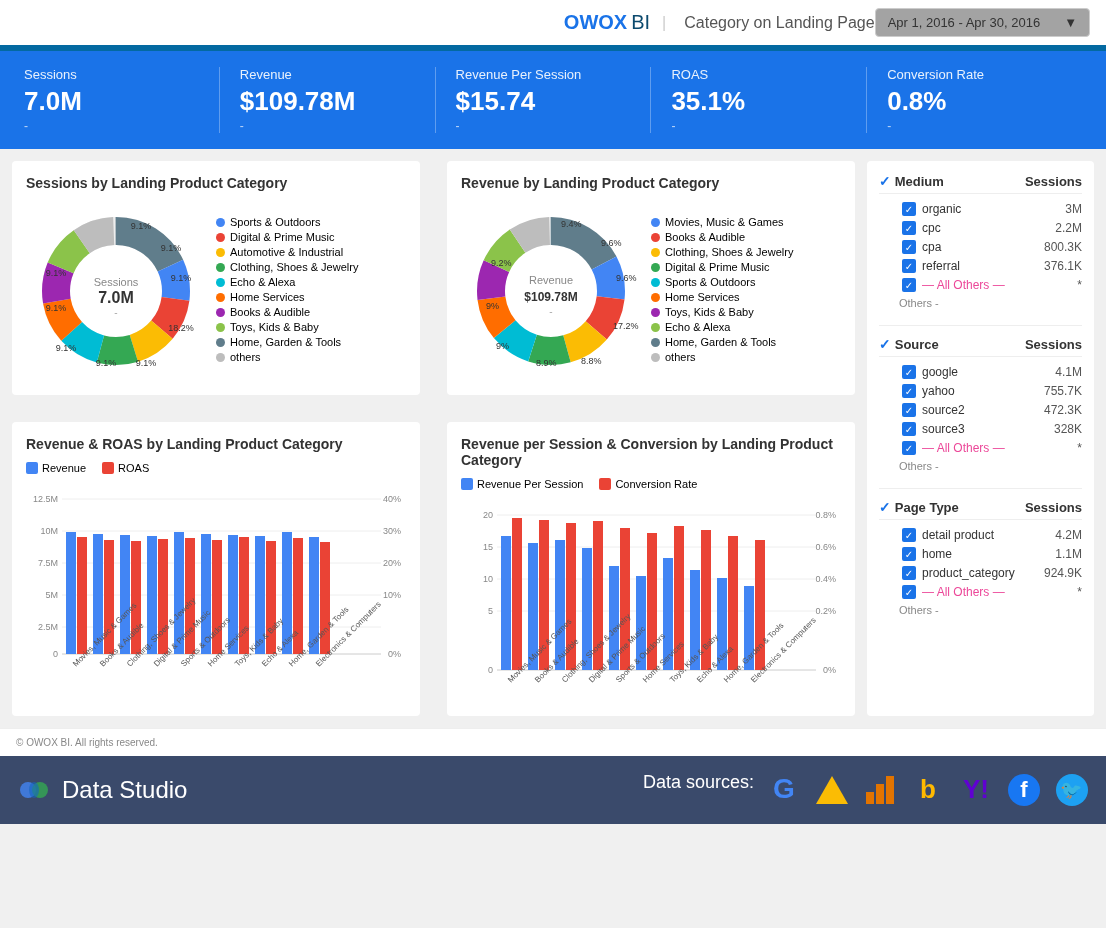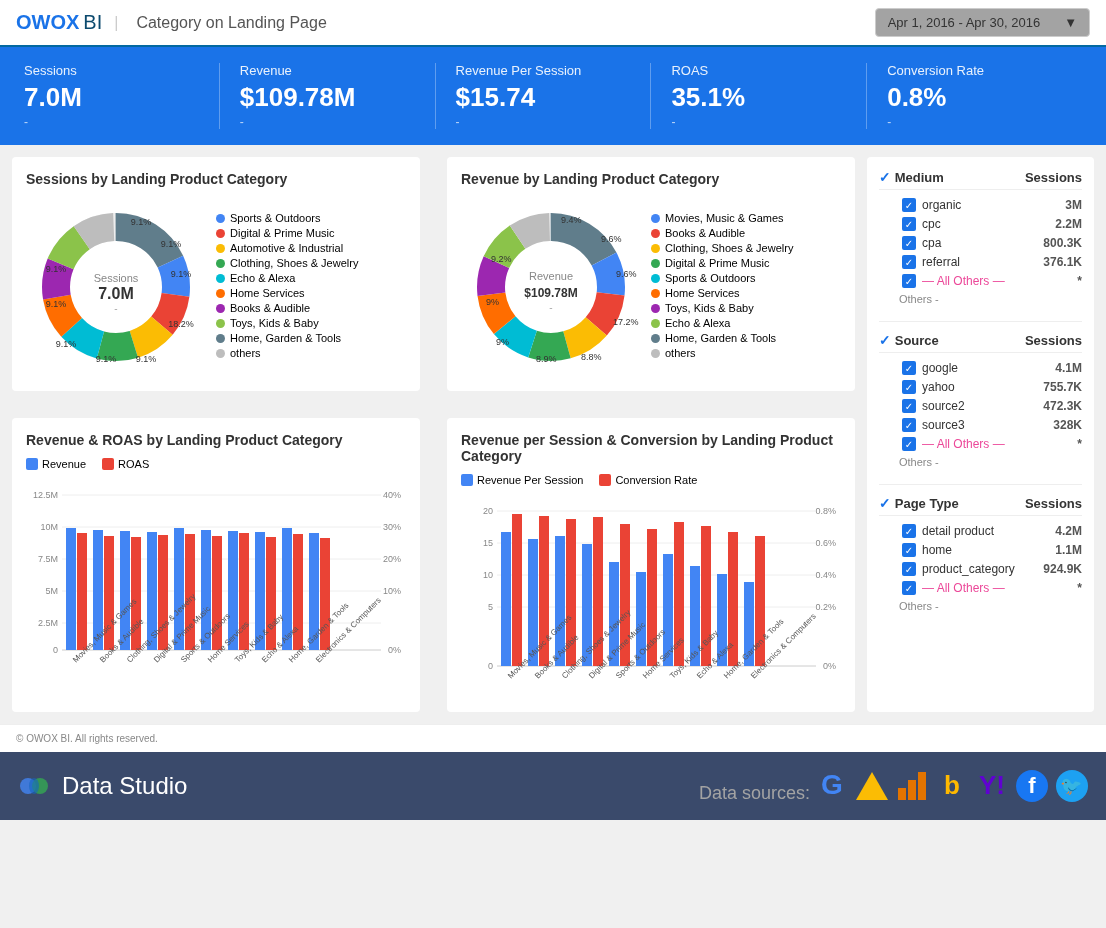--- a/index.html
+++ b/index.html
@@ -1,19 +1,19 @@
 <!DOCTYPE html>
 <html><head>
   <meta charset="utf-8">
   <style>
     * { box-sizing: border-box; margin: 0; padding: 0; }
     body { font-family: Arial, sans-serif; background: #f0f0f0; width: 1106px; }
     
     
-    .header { background: white; display: flex; align-items: center; justify-content: space-between; padding: 8px 16px; border-bottom: 2px solid #0369a1; }
+    .header { background: white; display: flex; align-items: center; justify-content: flex-end; padding: 8px 16px; border-bottom: 6px solid #0369a1; }
     .logo { display: flex; align-items: center; gap: 4px; }
     .logo-owox { font-size: 20px; font-weight: bold; color: #1a73e8; }
     .logo-bi { font-size: 20px; font-weight: normal; color: #0c4a6e; }
     .header-title { font-size: 16px; color: #555; margin-left: 6px; }
     .date-picker { border: 1px solid #ccc; border-radius: 4px; padding: 6px 12px; font-size: 13px; color: #333; display: flex; align-items: center; gap: 24px; cursor: pointer; background: #a3a3a3; }
     
     
     .kpi-bar { background: #1a73e8; display: flex; padding: 16px 24px; gap: 0; }
     .kpi-item { flex: 1; color: white; border-right: 1px solid rgba(255,255,255,0.3); padding: 0 20px; }
     .kpi-item:first-child { padding-left: 0; }
@@ -36,28 +36,28 @@
     .legend-item { display: flex; align-items: center; gap: 5px; margin-bottom: 3px; }
     .legend-dot { width: 9px; height: 9px; border-radius: 50%; flex-shrink: 0; }
     
     
     .sidebar-section { margin-bottom: 16px; }
     .sidebar-header { display: flex; justify-content: space-between; align-items: center; font-weight: bold; font-size: 13px; color: #333; margin-bottom: 8px; border-bottom: 1px solid #eee; padding-bottom: 4px; }
     .sidebar-row { display: flex; align-items: center; gap: 6px; margin-bottom: 5px; padding-left: 23px; }
     .checkbox { width: 14px; height: 14px; background: #1a73e8; border-radius: 2px; display: flex; align-items: center; justify-content: center; flex-shrink: 0; }
     .checkbox::after { content: '✓'; color: white; font-size: 10px; }
     .sidebar-label { flex: 1; font-size: 12px; color: #333; }
-    .sidebar-value { font-size: 12px; color: #555; font-weight: 700; }
+    .sidebar-value { font-size: 12px; color: #555; font-weight: 400; }
     .section-divider { border: none; border-top: 1px solid #eee; margin: 10px 0; }
     
     
     .footer-main { padding: 8px 16px; color: #888; font-size: 10px; background: white; border-top: 1px solid #eee; }
     .footer-bottom { background: #3a4a6b; padding: 16px; display: flex; align-items: center; gap: 30px; }
     .footer-datastudio { display: flex; align-items: center; gap: 10px; color: white; font-size: 24px; font-weight: 300; justify-content: space-between; }
-    .footer-sources { display: flex; align-items: flex-end; gap: 4px; color: #a3a3a3; font-size: 18px; margin-left: auto; }
+    .footer-sources { display: flex; align-items: flex-start; gap: 12px; color: #ffffff; font-size: 18px; margin-left: auto; }
     
     
     .legend-h { display: flex; gap: 16px; margin-bottom: 8px; font-size: 11px; }
     .legend-h-item { display: flex; align-items: center; gap: 4px; }
     .legend-h-rect { width: 12px; height: 12px; border-radius: 2px; }
     
     .check-icon { color: #1a73e8; font-size: 14px; margin-right: 4px; }
     
     .all-others { color: #ec4899; font-style: normal; }
   </style>

